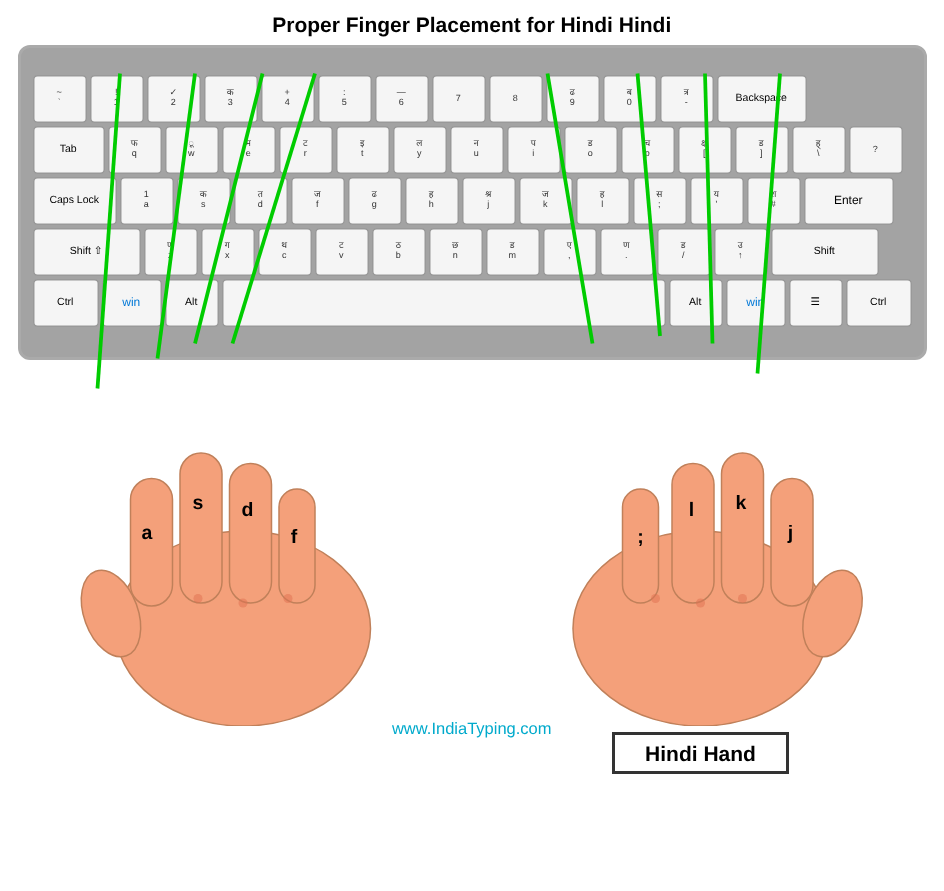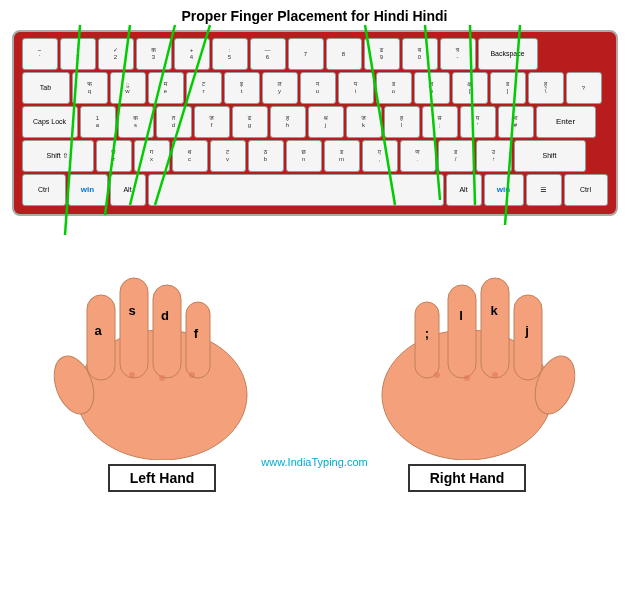--- a/index.html
+++ b/index.html
@@ -14,24 +14,24 @@
       align-items: center;
     }
     #title {
       font-size: 14px;
       font-weight: bold;
       margin-top: 8px;
       margin-bottom: 6px;
       text-align: center;
     }
     #keyboard-container {
-      background: #b91c1c;
+      background: #a3a3a3;
       border: 2px solid #aaa;
       border-radius: 8px;
-      padding: 6px 8px;
+      padding: 18px 8px;
       width: 606px;
     }
     .key-row {
       display: flex;
       gap: 2px;
       margin-bottom: 2px;
       align-items: center;
     }
     .key {
       background: #f5f5f5;
@@ -51,21 +51,21 @@
     }
     .key .top { font-size: 6px; color: #333; }
     .key .bot { font-size: 6px; color: #333; }
     .key-tab { min-width: 48px; }
     .key-caps { min-width: 56px; }
     .key-enter { min-width: 60px; font-size: 8px; }
     .key-shift-l { min-width: 72px; }
     .key-shift-r { min-width: 72px; }
     .key-backspace { min-width: 60px; font-size: 7px; }
     .key-ctrl { min-width: 44px; font-size: 7px; }
-    .key-win { min-width: 40px; font-size: 8px; font-weight: bold; color: #0078d7; }
+    .key-win { min-width: 40px; font-size: 8px; font-weight: normal; color: #0078d7; }
     .key-alt { min-width: 36px; font-size: 7px; }
     .key-space { flex: 1; }
 
     #hands-section {
       display: flex;
       width: 610px;
       margin-top: 4px;
       position: relative;
       height: 280px;
     }
@@ -365,21 +365,20 @@
 
       <text x="66" y="115" font-size="13" font-weight="bold" text-anchor="middle" fill="#000">a</text>
       <text x="100" y="95" font-size="13" font-weight="bold" text-anchor="middle" fill="#000">s</text>
       <text x="133" y="100" font-size="13" font-weight="bold" text-anchor="middle" fill="#000">d</text>
       <text x="164" y="118" font-size="13" font-weight="bold" text-anchor="middle" fill="#000">f</text>
 
       <circle cx="100" cy="155" r="3" fill="#e07050" opacity="0.5"></circle>
       <circle cx="130" cy="158" r="3" fill="#e07050" opacity="0.5"></circle>
       <circle cx="160" cy="155" r="3" fill="#e07050" opacity="0.5"></circle>
     </svg>
-    <div class="hand-label">Left Hand</div>
   </div>
 
   <div style="position:absolute;bottom:32px;left:50%;transform:translateX(-50%);color:#00aacc;font-size:11px;white-space:nowrap;z-index:10;">www.IndiaTyping.com</div>
 
   <div class="hand-container">
     <svg class="hand-svg" viewBox="0 0 260 240">
 
       <ellipse cx="130" cy="175" rx="85" ry="65" fill="#f4a07a" stroke="#c0805a" stroke-width="1"></ellipse>
 
       <ellipse cx="218" cy="165" rx="18" ry="30" fill="#f4a07a" stroke="#c0805a" stroke-width="1" transform="rotate(20, 218, 165)"></ellipse>
@@ -394,15 +393,15 @@
 
       <text x="190" y="115" font-size="13" font-weight="bold" text-anchor="middle" fill="#000">j</text>
       <text x="157" y="95" font-size="13" font-weight="bold" text-anchor="middle" fill="#000">k</text>
       <text x="124" y="100" font-size="13" font-weight="bold" text-anchor="middle" fill="#000">l</text>
       <text x="90" y="118" font-size="13" font-weight="bold" text-anchor="middle" fill="#000">;</text>
 
       <circle cx="100" cy="155" r="3" fill="#e07050" opacity="0.5"></circle>
       <circle cx="130" cy="158" r="3" fill="#e07050" opacity="0.5"></circle>
       <circle cx="158" cy="155" r="3" fill="#e07050" opacity="0.5"></circle>
     </svg>
-    <div class="hand-label">Right Hand</div>
+    <div class="hand-label">Hindi Hand</div>
   </div>
 </div>
 
 </body></html>

